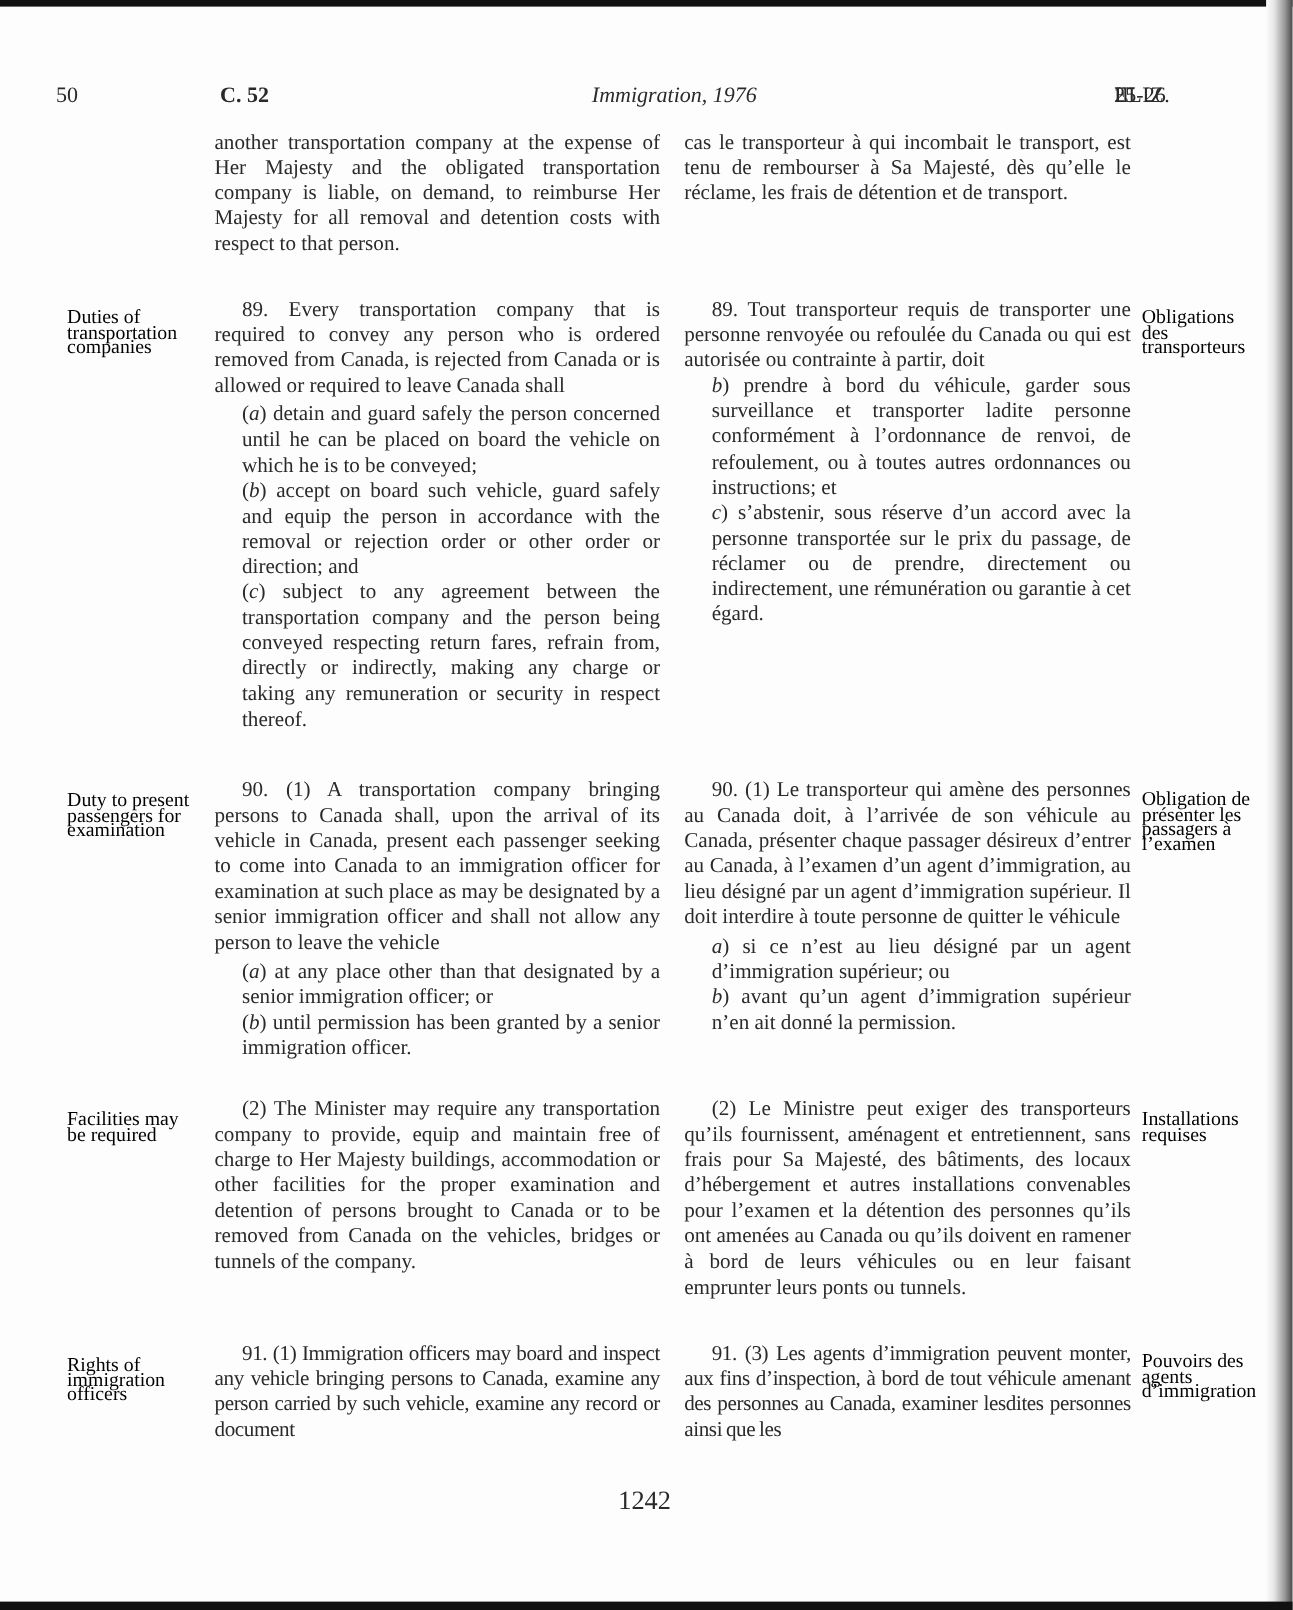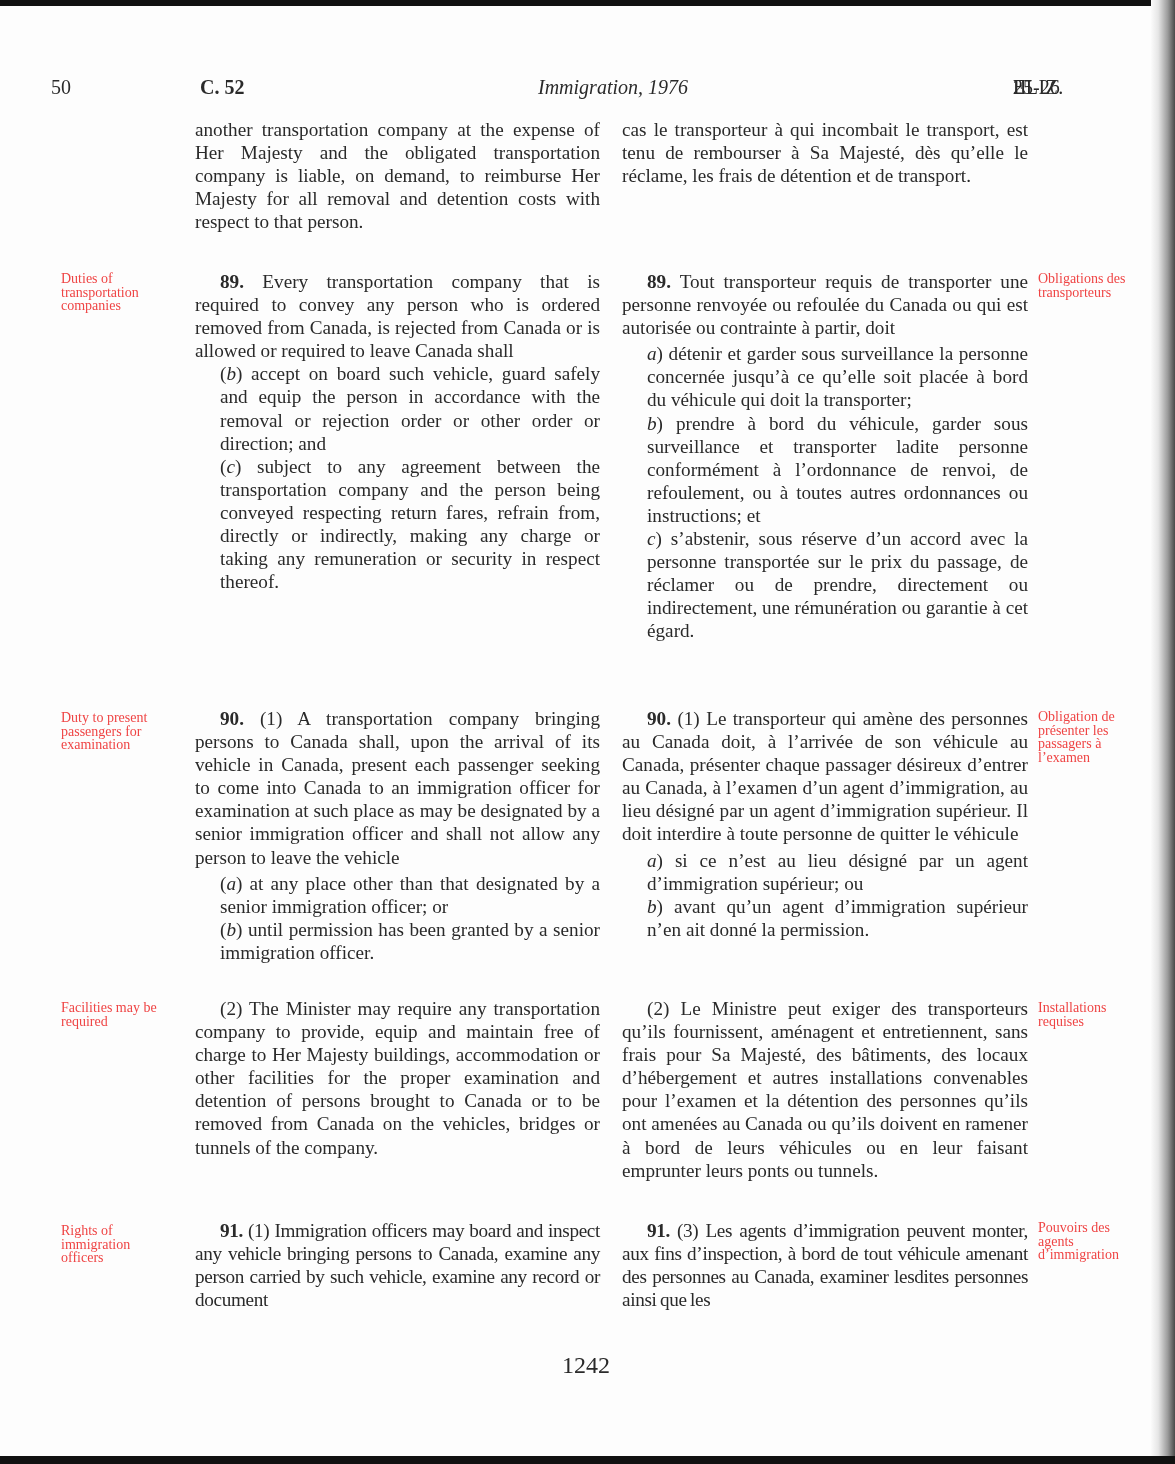--- a/index.html
+++ b/index.html
@@ -22,24 +22,24 @@
   .hdr-title { left: 538px; font-style: italic; }
   .hdr-regnal { left: 1013px; }
   .hdr-regnal .sc { font-size: 20px; letter-spacing: 0.5px; }
 
   .col { position: absolute; width: 405px; font-size: 19.2px; line-height: 23.1px; text-align: justify; }
   .col-en { left: 195px; }
   .col-fr { left: 622px; width: 406px; }
   .col p { margin: 0; }
   .col .sub { padding-left: 25px; }
   .col .indent { text-indent: 25px; }
-  .sec { font-weight: bold; }
+  .sec { font-weight: normal; }
   .it { font-style: italic; }
 
-  .note { position: absolute; font-size: 14px; line-height: 13.5px; color: #ef4444; }
+  .note { position: absolute; font-size: 18px; line-height: 13.5px; color: #000000; margin-top: 10px; }
   .note-l { left: 61px; width: 115px; }
   .note-r { left: 1038px; width: 100px; }
 
   .condensed { letter-spacing: -0.35px; word-spacing: -1px; }
 
   .footer-page { position: absolute; top: 1352px; left: 562px; font-size: 24px; }
 </style>
 </head>
 <body>
 
@@ -63,27 +63,27 @@
 </div>
 <div class="col col-fr" style="top:118px;">
   <p>cas le transporteur à qui incombait le transport, est tenu de rembourser à Sa Majesté, dès qu’elle le réclame, les frais de détention et de transport.</p>
 </div>
 
 <div class="note note-l" style="top:272px;">Duties of transportation companies</div>
 <div class="note note-r" style="top:272px;">Obligations des transporteurs</div>
 
 <div class="col col-en" style="top:270px;">
   <p class="indent"><span class="sec">89.</span><span> Every transportation company that is required to convey any person who is ordered removed from Canada, is rejected from Canada or is allowed or required to leave Canada shall</span></p>
+  <p class="sub" style="margin-top:3px;">(<span class="it">a</span>)<span> detain and guard safely the person concerned until he can be placed on board the vehicle on which he is to be conveyed;</span></p>
   <p class="sub">(<span class="it">b</span>)<span> accept on board such vehicle, guard safely and equip the person in accordance with the removal or rejection order or other order or direction; and</span></p>
   <p class="sub">(<span class="it">c</span>)<span> subject to any agreement between the transportation company and the person being conveyed respecting return fares, refrain from, directly or indirectly, making any charge or taking any remuneration or security in respect thereof.</span></p>
 </div>
 
 <div class="col col-fr" style="top:270px;">
   <p class="indent"><span class="sec">89.</span><span> Tout transporteur requis de transporter une personne renvoyée ou refoulée du Canada ou qui est autorisée ou contrainte à partir, doit</span></p>
-  <p class="sub" style="margin-top:3px;"><span class="it">a</span><span>) détenir et garder sous surveillance la personne concernée jusqu’à ce qu’elle soit placée à bord du véhicule qui doit la transporter;</span></p>
   <p class="sub"><span class="it">b</span><span>) prendre à bord du véhicule, garder sous surveillance et transporter ladite personne conformément à l’ordonnance de renvoi, de refoulement, ou à toutes autres ordonnances ou instructions; et</span></p>
   <p class="sub"><span class="it">c</span><span>) s’abstenir, sous réserve d’un accord avec la personne transportée sur le prix du passage, de réclamer ou de prendre, directement ou indirectement, une rémunération ou garantie à cet égard.</span></p>
 </div>
 
 <div class="note note-l" style="top:711px;">Duty to present passengers for examination</div>
 <div class="note note-r" style="top:710px;">Obligation de présenter les passagers à l’examen</div>
 
 <div class="col col-en" style="top:707px;">
   <p class="indent"><span class="sec">90.</span><span> (1) A transportation company bringing persons to Canada shall, upon the arrival of its vehicle in Canada, present each passenger seeking to come into Canada to an immigration officer for examination at such place as may be designated by a senior immigration officer and shall not allow any person to leave the vehicle</span></p>
   <p class="sub" style="margin-top:3px;">(<span class="it">a</span>)<span> at any place other than that designated by a senior immigration officer; or</span></p>

